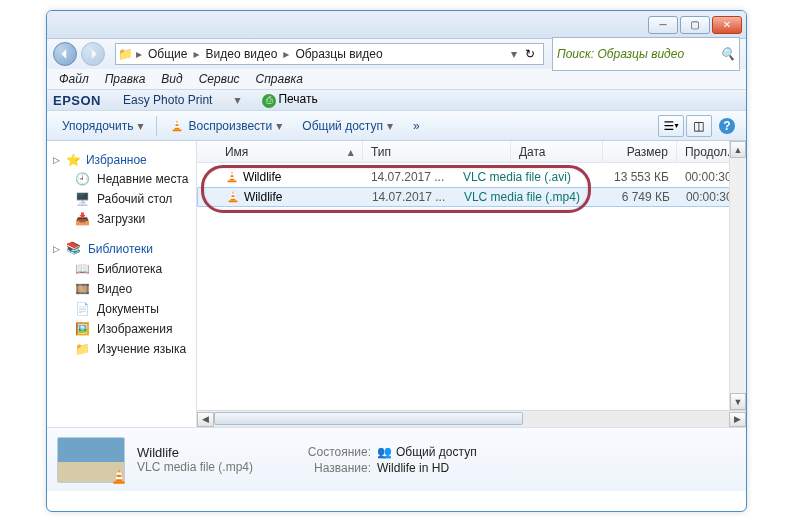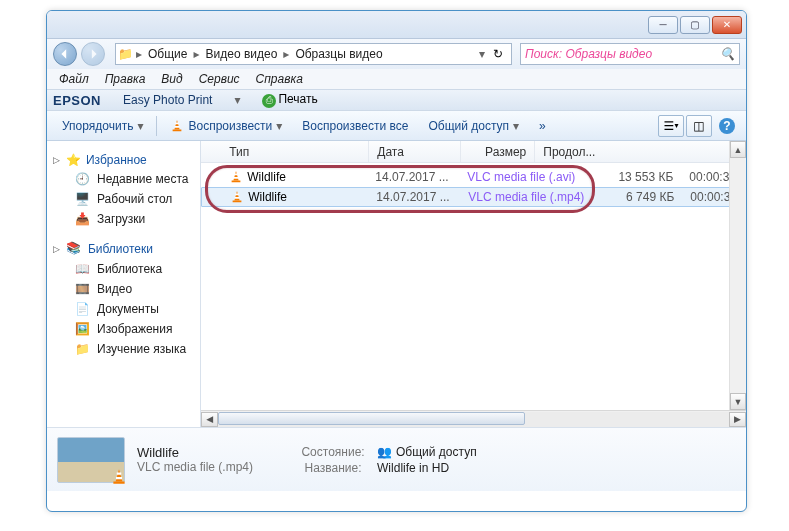--- a/index.html
+++ b/index.html
@@ -8,21 +8,21 @@
   .titlebar { height: 28px; background: linear-gradient(#e8eef8,#d6e3f2); display: flex; align-items: center; justify-content: flex-end; padding: 0 4px; gap: 2px; border-bottom: 1px solid #b8c8dc; }
   .winbtn { width: 30px; height: 18px; border: 1px solid #8aa3c0; border-radius: 3px; background: linear-gradient(#f7fbff,#dce8f6); display: flex; align-items: center; justify-content: center; font-size: 10px; color: #334; }
   .winbtn.close { background: linear-gradient(#f5b4a3,#d9522f); color: #fff; border-color: #b9401f; }
   .navrow { height: 30px; display: flex; align-items: center; padding: 2px 6px; gap: 4px; background: linear-gradient(#f4f8fd,#e6eef8); }
   .navbtn { width: 24px; height: 24px; border-radius: 50%; background: radial-gradient(circle at 30% 30%, #bcd4ec, #7ea7cf); border: 1px solid #6a8fb3; display:flex;align-items:center;justify-content:center;color:#fff; }
   .navbtn.fwd { opacity:.5; }
   .navbtn svg { width:12px;height:12px;fill:#fff; }
   .addrbar { flex: 1; height: 22px; border: 1px solid #a6b8cd; background: #fff; display: flex; align-items: center; padding: 0 2px; gap: 2px; margin-left: 6px; }
   .crumb { padding: 0 4px; display:flex; align-items:center; gap:4px; color:#222; }
   .chev { color:#666; }
-  .searchbox { width: 220px; height: 22px; border: 1px solid #a6b8cd; background: #fff; display:flex; align-items:center; padding: 4px 4px; margin-left: 4px; color:#ec4899; font-style: italic; position:relative; }
+  .searchbox { width: 188px; height: 22px; border: 1px solid #a6b8cd; background: #fff; display:flex; align-items:center; padding: 16px 4px; margin-left: 4px; color:#4d7c0f; font-style: italic; position:relative; }
   .searchbox .mg { position:absolute; right:4px; }
   .menubar { height: 20px; display: flex; align-items:center; gap: 4px; padding: 0 6px; background:#f4f7fb; color:#222; }
   .menubar span { padding: 1px 6px; font-style: italic; }
   .epsonbar { height: 22px; display:flex; align-items:center; gap:22px; padding:0 6px; background:linear-gradient(#edf3fa,#dbe6f3); border-top:1px solid #cdd9e7; border-bottom:1px solid #cdd9e7; }
   .epsonbar .logo { color:#163a6b; font-weight:bold; font-size:13px; letter-spacing:.5px; }
   .epsonbar .lbl { color:#163a6b; }
   .printicon { width:14px;height:14px;border-radius:50%;background:#3aa23a;display:inline-flex;align-items:center;justify-content:center;color:#fff;font-size:9px;margin-right:2px;}
   .toolbar { height: 30px; display:flex; align-items:center; gap:2px; padding:8px 6px; background:linear-gradient(#f7fbff,#e1ecf8); border-bottom:1px solid #c2d2e4; }
   .tbtn { padding: 2px 8px; border:1px solid transparent; border-radius:2px; display:flex; align-items:center; gap:4px; color:#184a8a; }
   .tsep { width:1px; height:20px; background:#b9cadd; margin:0 2px; }
@@ -45,39 +45,39 @@
   .col.date { width:92px; }
   .col.type { width:148px; }
   .col.size { width:74px; text-align:center; justify-content:flex-end; }
   .col.dur { flex:1; }
   .rows { flex:1; position:relative; padding-top:4px; }
   .row { height:20px; display:flex; align-items:center; }
   .row.sel { background:#e6f1fb; border:1px solid #a8ccef; border-radius:1px; }
   .cell { padding:0 8px; overflow:hidden; white-space:nowrap; display:flex;align-items:center;gap:4px; }
   .cell.name { width:146px; }
   .cell.date { width:92px; color:#555; }
-  .cell.type { width:148px; color:#8b5cf6; }
+  .cell.type { width:148px; color:#0f766e; }
   .cell.size { width:74px; text-align:right; justify-content:flex-end; color:#555; }
   .cell.dur { flex:1; color:#555; }
   .highlight-oval { position:absolute; left:4px; top:2px; width:390px; height:48px; border:3px solid #a23b4d; border-radius:22px; pointer-events:none; box-shadow:0 0 2px rgba(120,40,50,.3) inset; }
   .hscroll { height:17px; background:#f0f0f0; border-top:1px solid #d8d8d8; display:flex; align-items:center; }
   .hscroll .arrow { width:17px;height:15px;background:linear-gradient(#fdfdfd,#e3e3e3);border:1px solid #c0c0c0;display:flex;align-items:center;justify-content:center;font-size:9px;color:#555; margin:0 0px;}
   .hscroll .track { flex:1;height:15px;background:#ececec;position:relative; }
   .hscroll .thumb { position:absolute;left:0;top:0;height:13px;width:60%;background:linear-gradient(#f6f8fb,#d6e0ec);border:1px solid #a9bdd4;border-radius:2px; }
   .vscroll { position:absolute; right:0; top:0; bottom:17px; width:17px; background:#f0f0f0; border-left:1px solid #e0e0e0; display:flex;flex-direction:column; }
   .vscroll .arrow{height:17px;background:linear-gradient(#fdfdfd,#e3e3e3);border:1px solid #c0c0c0;display:flex;align-items:center;justify-content:center;font-size:9px;color:#555;}
   .details { height:64px; border-top:1px solid #d8e1ec; background:linear-gradient(#f9fbfe,#eef4fb); display:flex; align-items:center; padding:6px 10px; gap:12px; }
   .thumb { width:68px;height:46px;border:1px solid #bcd; background:linear-gradient(#6fa3c8 55%,#d7caa6 55%); border-radius:2px; position:relative; }
   .thumb .cone { position:absolute;right:-4px;bottom:-4px;width:18px;height:18px; }
   .dinfo { display:flex; flex-direction:column; gap:0px; }
   .dname { font-size:13px; color:#222; }
   .dtype { color:#777; }
   .dprops { display:flex; flex-direction:column; gap:2px; margin-left:30px; }
   .dprops .r { display:flex; gap:6px; }
-  .dprops .k { color:#777; width:76px; text-align:center; }
+  .dprops .k { color:#777; width:76px; text-align:right; }
   .dprops .v { color:#222; display:flex;align-items:center;gap:4px; }
   .starico{width:14px;height:14px;}
   .liblico { width:16px;height:16px;}
 </style>
 </head>
 <body>
 
 <div class="outer">
 
   <div class="titlebar">
@@ -139,21 +139,20 @@
     <div class="tbtn">
       <span class="vlcicon"><svg viewBox="0 0 16 16">
             <path fill="#f57c00" d="M8 1 11 12H5z"></path>
             <rect x="3" y="12" width="10" height="2" fill="#f57c00"></rect>
             <rect x="6" y="4" width="4" height="2" fill="#fff"></rect>
             <rect x="5.3" y="8" width="5.4" height="2" fill="#fff"></rect>
           </svg></span>
       <span>Воспроизвести</span>
         <span class="chev">▾</span>
     </div>
-    <div class="tbtn">Воспроизвести все</div>
     <div class="tbtn">
         <span>Общий доступ</span>
         <span class="chev">▾</span>
       </div>
     <div class="tbtn">»</div>
     <div class="spacer"></div>
     <div class="viewbtns">
       <div class="iconbtn">☰ <span style="font-size:8px">▾</span></div>
       <div class="iconbtn">◫</div>
       <div class="iconbtn" style="border:none;background:none">
@@ -208,20 +207,24 @@
         <div class="navitem">
             <span class="nico">📁</span>
             <span>Изучение языка</span>
           </div>
       </div>
     </div>
 
     <div class="filesarea">
       <div class="colhdr">
         <div style="width:20px"></div>
+        <div class="col name">
+            <span>Имя</span> 
+            <span class="chev" style="margin-left:auto">▴</span>
+          </div>
         <div class="col type">Тип</div>
         <div class="col date">Дата</div>
         <div class="col size">Размер</div>
         <div class="col dur">Продол...</div>
       </div>
       <div class="rows" id="rows">
         <div class="highlight-oval"></div>
       <div class="row">
             <div style="width:20px"></div>
             <div class="cell name">

